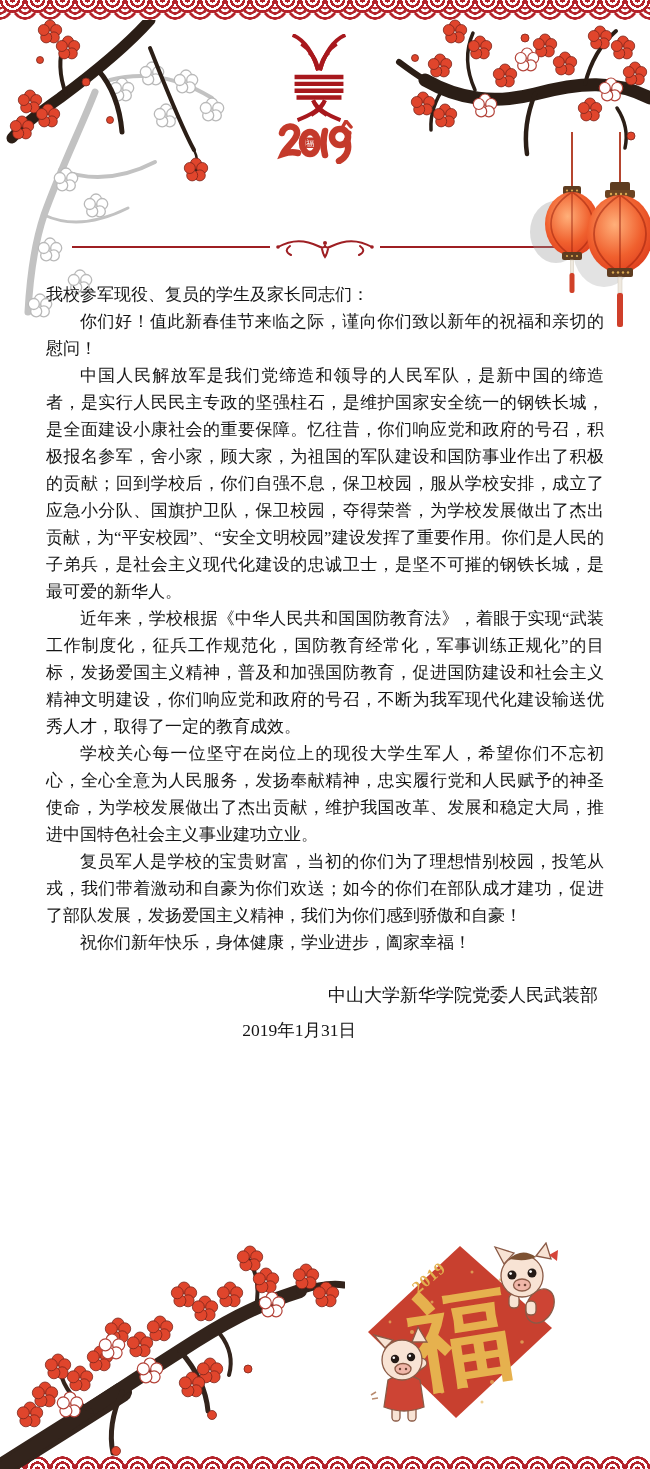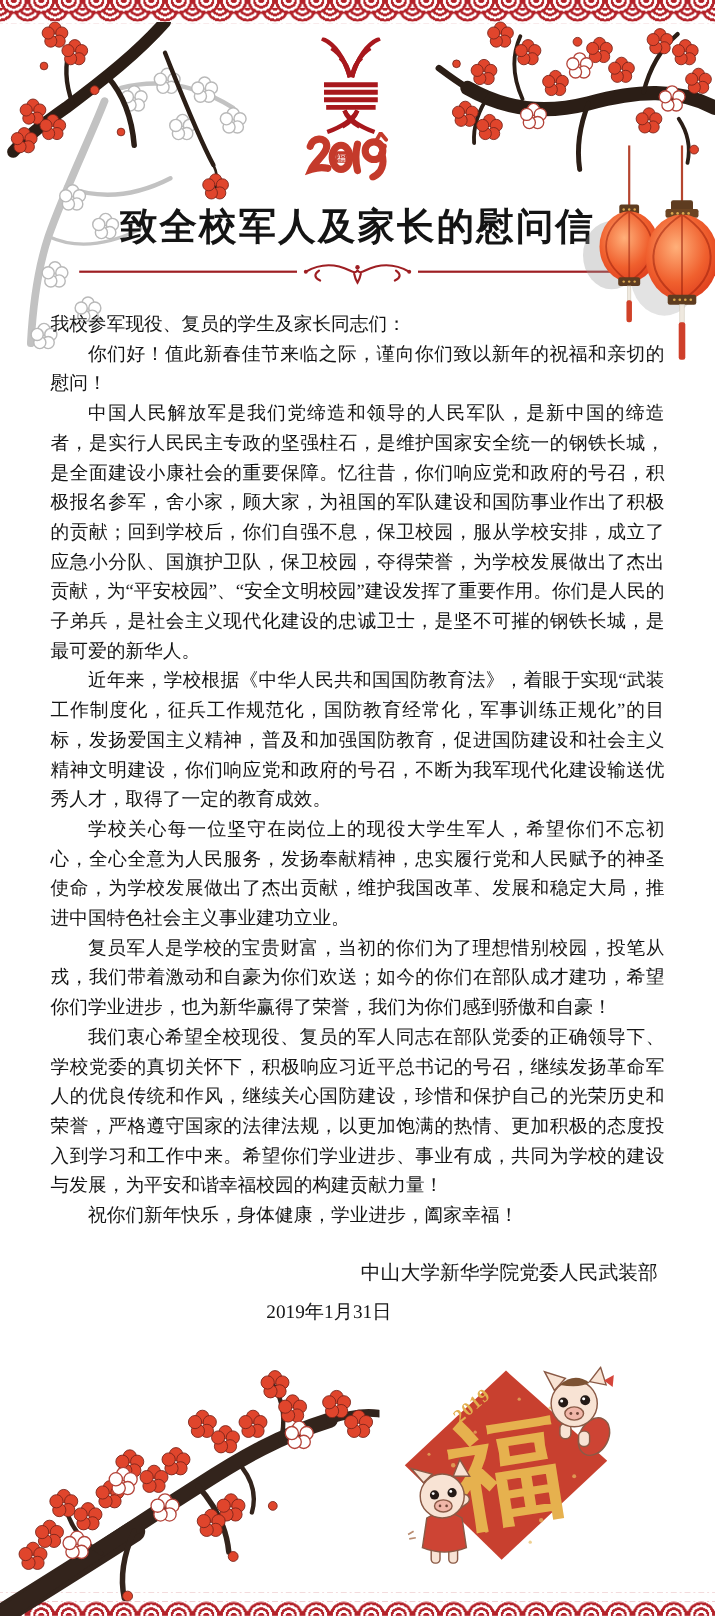--- a/index.html
+++ b/index.html
@@ -224,21 +224,20 @@
       <circle cx="64" cy="17" r="8"></circle>
       <path d="M71,20 C74,29 71,37 63,41"></path>
     </g>
     <path d="M66,8 L70,1 L75,7" fill="none" stroke="#c43a2b" stroke-width="3.5" stroke-linecap="round"></path>
     <circle cx="73" cy="13" r="2.6" fill="#c43a2b"></circle>
     <circle cx="63" cy="15" r="1.5" fill="#ffffff"></circle>
     <rect x="29.5" y="17.5" width="9.5" height="10.5" rx="1.5" fill="#c43a2b"></rect>
     <text x="34.3" y="26" text-anchor="middle" font-size="8" fill="#ffffff">福</text>
   </svg>
 
-  <div class="title">致全校军人及家长的慰问信</div>
 
   <div class="divider">
     <div class="rule"></div>
     <svg width="110" height="26" viewBox="0 0 110 26">
       <g stroke="#9e1f23" stroke-width="2" fill="none" stroke-linecap="round">
         <path d="M8,13 C22,5 36,6 48,12 C52,14 54,14 55,12"></path>
         <path d="M102,13 C88,5 74,6 62,12 C58,14 56,14 55,12"></path>
         <path d="M20,12 q-7,5 1,9"></path>
         <path d="M90,12 q7,5 -1,9"></path>
         <path d="M52,15 q1,5 3,8 q2,-3 3,-8"></path>
@@ -256,23 +255,22 @@
 
         <p class="para">你们好！值此新春佳节来临之际，谨向你们致以新年的祝福和亲切的慰问！</p>
 
         <p class="para">中国人民解放军是我们党缔造和领导的人民军队，是新中国的缔造者，是实行人民民主专政的坚强柱石，是维护国家安全统一的钢铁长城，是全面建设小康社会的重要保障。忆往昔，你们响应党和政府的号召，积极报名参军，舍小家，顾大家，为祖国的军队建设和国防事业作出了积极的贡献；回到学校后，你们自强不息，保卫校园，服从学校安排，成立了应急小分队、国旗护卫队，保卫校园，夺得荣誉，为学校发展做出了杰出贡献，为“平安校园”、“安全文明校园”建设发挥了重要作用。你们是人民的子弟兵，是社会主义现代化建设的忠诚卫士，是坚不可摧的钢铁长城，是最可爱的新华人。</p>
 
         <p class="para">近年来，学校根据《中华人民共和国国防教育法》，着眼于实现“武装工作制度化，征兵工作规范化，国防教育经常化，军事训练正规化”的目标，发扬爱国主义精神，普及和加强国防教育，促进国防建设和社会主义精神文明建设，你们响应党和政府的号召，不断为我军现代化建设输送优秀人才，取得了一定的教育成效。</p>
 
 
         <p class="para">学校关心每一位坚守在岗位上的现役大学生军人，希望你们不忘初心，全心全意为人民服务，发扬奉献精神，忠实履行党和人民赋予的神圣使命，为学校发展做出了杰出贡献，维护我国改革、发展和稳定大局，推进中国特色社会主义事业建功立业。</p>
 
-        <p class="para">复员军人是学校的宝贵财富，当初的你们为了理想惜别校园，投笔从戎，我们带着激动和自豪为你们欢送；如今的你们在部队成才建功，希望你们学业进步，也为新华赢得了荣誉，我们为你们感到骄傲和自豪！</p>
-
-        <p class="para">我们衷心希望全校现役、复员的军人同志在部队党委的正确领导下、学校党委的真切关怀下，积极响应习近平总书记的号召，继续发扬革命军人的优良传统和作风，继续关心国防建设，珍惜和保护自己的光荣历史和荣誉，严格遵守国家的法律法规，以更加饱满的热情、更加积极的态度投入到学习和工作中来。希望你们学业进步、事业有成，共同为学校的建设与发展，为平安和谐幸福校园的构建贡献力量！</p>
+        <p class="para">复员军人是学校的宝贵财富，当初的你们为了理想惜别校园，投笔从戎，我们带着激动和自豪为你们欢送；如今的你们在部队成才建功，促进了部队发展，发扬爱国主义精神，我们为你们感到骄傲和自豪！</p>
+
 
         <p class="para">祝你们新年快乐，身体健康，学业进步，阖家幸福！</p>
       </div>
     <div class="sig">中山大学新华学院党委人民武装部</div>
     <div class="date">2019年1月31日</div>
   </div>
 
   <svg class="art" style="left:0;top:1239px;z-index:3" width="345" height="230" viewBox="0 0 345 230">
     <defs>
       <g id="blC">

